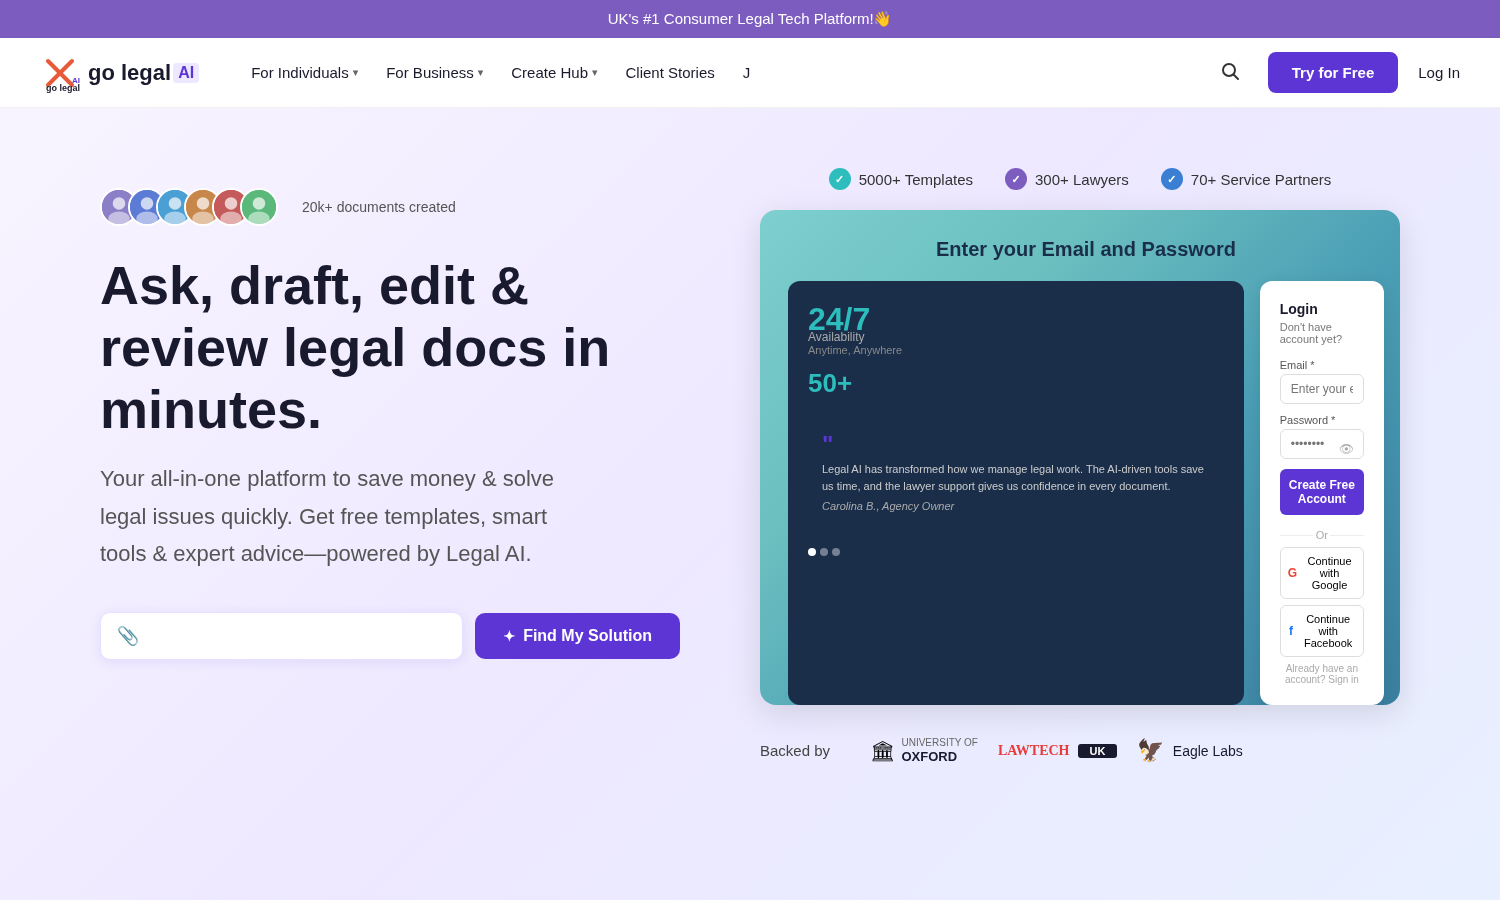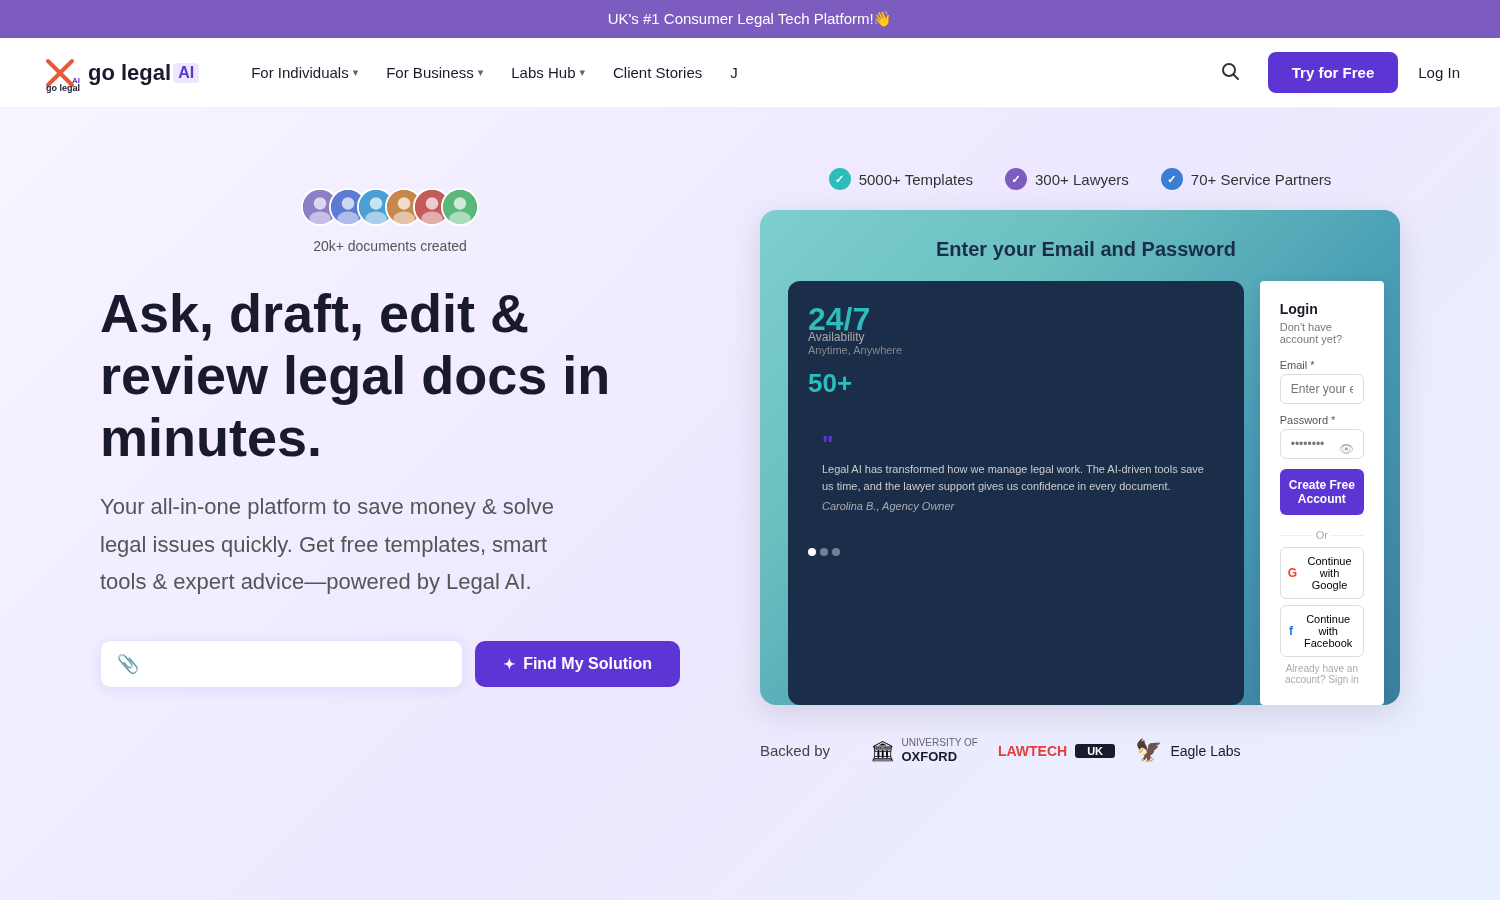--- a/index.html
+++ b/index.html
@@ -62,21 +62,21 @@
       display: flex;
       align-items: flex-start;
       padding: 60px 100px 60px 100px;
       gap: 80px;
       position: relative;
     }
 
     
     .left-section { flex: 0 0 580px; padding-top: 20px; }
 
-    .avatars-row { display: flex; align-items: center; gap: 12px; margin-bottom: 28px; flex-direction: column; }
+    .avatars-row { display: flex; align-items: center; gap: 24px; margin-bottom: 28px; }
     .avatars { display: flex; }
     .avatar {
       width: 38px; height: 38px; border-radius: 50%;
       border: 2px solid #fff;
       margin-left: -10px;
       font-size: 13px; font-weight: 700; color: #fff;
       display: flex; align-items: center; justify-content: center;
       background: #5c35d4;
     }
     .avatar:first-child { margin-left: 0; }
@@ -185,21 +185,21 @@
     .quote-marks { font-size: 24px; color: #5c35d4; font-weight: 900; line-height: 1; }
     .quote-text { font-size: 11px; color: #ccc; line-height: 1.5; margin-top: 4px; }
     .quote-author { font-size: 11px; color: #aaa; margin-top: 6px; font-style: italic; }
     .dots-row { display: flex; gap: 4px; margin-top: 10px; }
     .dot { width: 8px; height: 8px; border-radius: 50%; background: rgba(255,255,255,0.4); }
     .dot.active { background: #fff; }
 
     
     .login-card {
       background: #fff;
-      border-radius: 4px;
+      border-radius: 12px;
       padding: 20px;
       flex: 1;
       box-shadow: 0 4px 16px rgba(0,0,0,0.1);
     }
     .login-card-title { font-size: 14px; font-weight: 700; color: #1a1a2e; margin-bottom: 4px; }
     .login-card-sub { font-size: 11px; color: #777; margin-bottom: 14px; }
     .form-label { font-size: 11px; color: #555; margin-bottom: 3px; display: block; }
     .form-field {
       width: 100%; border: 1px solid #ddd; border-radius: 6px;
       padding: 7px 10px; font-size: 12px; margin-bottom: 10px;
@@ -236,21 +236,21 @@
     .backed-logos { display: flex; align-items: center; gap: 20px; }
     .backed-logo {
       display: flex; align-items: center; gap: 6px;
       font-size: 14px; font-weight: 700; color: #1a1a2e;
     }
     .oxford-logo {
       display: flex; align-items: center; gap: 6px;
     }
     .oxford-crest { font-size: 20px; }
     .oxford-text { font-size: 13px; font-weight: 700; color: #1a1a2e; line-height: 1.2; }
-    .lawtech-text { color: #e63c3c; font-size: 14px; font-weight: 800; }
+    .lawtech-text { color: #e63c3c; font-size: 14px; font-weight: 800; font-family: Liberation Serif, serif; }
     .lawtech-uk { background: #1a1a2e; color: #fff; font-size: 11px; padding: 1px 12px; border-radius: 3px; margin-left: 2px; }
     .eagle-labs { display: flex; align-items: center; gap: 8px; }
     .eagle-icon { font-size: 22px; }
     .eagle-text { font-size: 14px; font-weight: 400; color: #1a1a2e; }
   </style>
 </head>
 <body>
 
 <div class="top-banner">
   <span>UK's #1 Consumer Legal Tech Platform!👋</span>
@@ -280,21 +280,21 @@
     <div class="nav-links">
       <div class="nav-item">
         <span>For Individuals</span>
         <span class="chevron">▾</span>
       </div>
       <div class="nav-item">
         <span>For Business</span>
         <span class="chevron">▾</span>
       </div>
       <div class="nav-item">
-        <span>Labs Hub</span>
+        <span>Create Hub</span>
         <span class="chevron">▾</span>
       </div>
       <div class="nav-item">
         <span>Client Stories</span>
       </div>
       <div class="nav-item">
         <span>J</span>
       </div>
     </div>
   </div>

